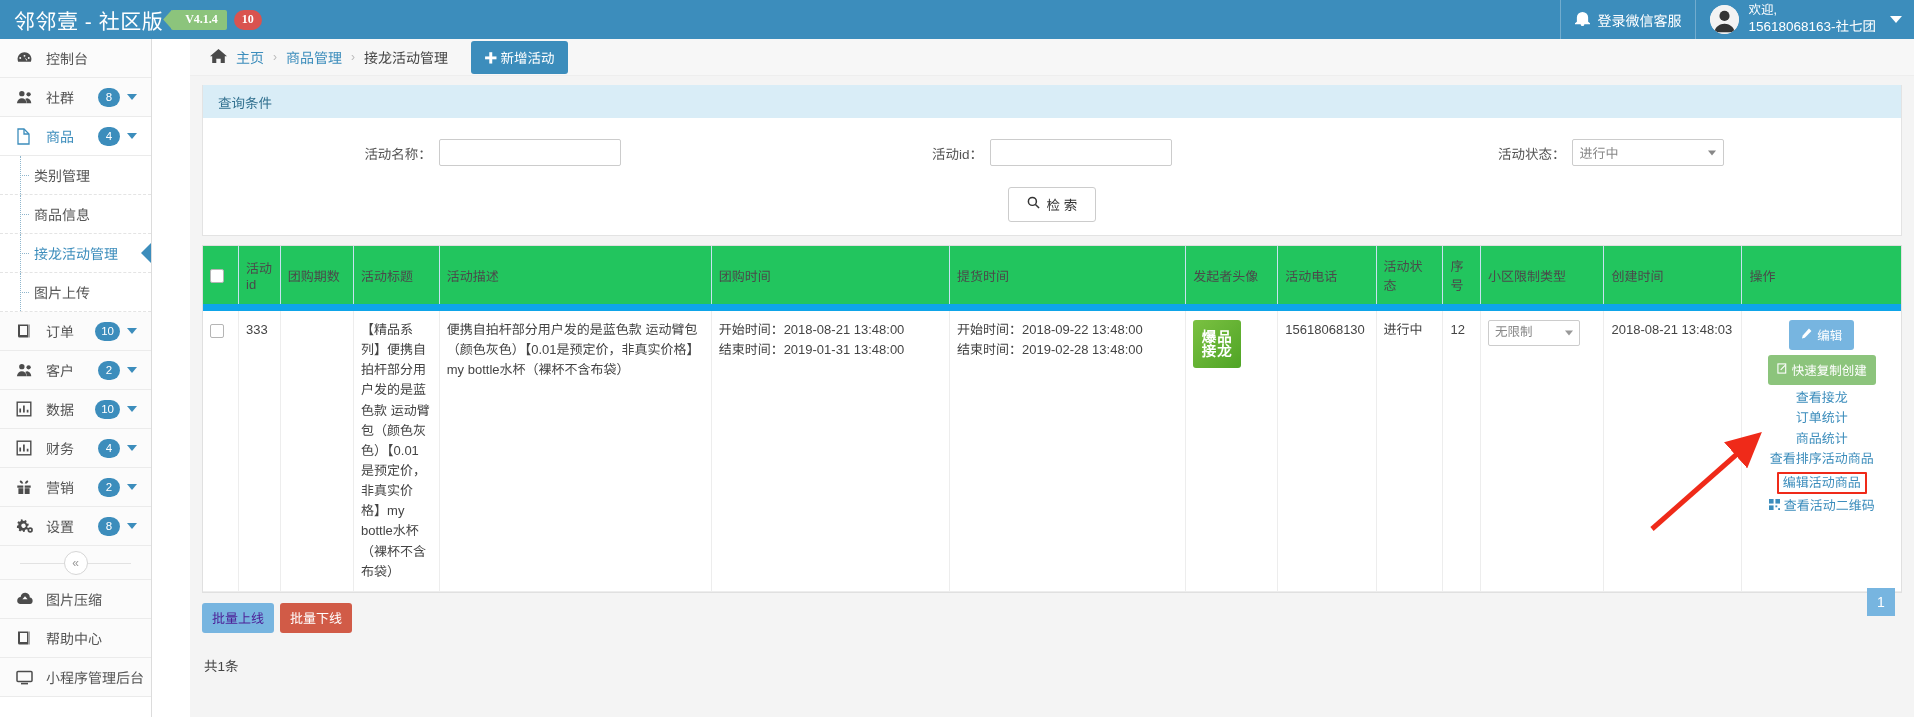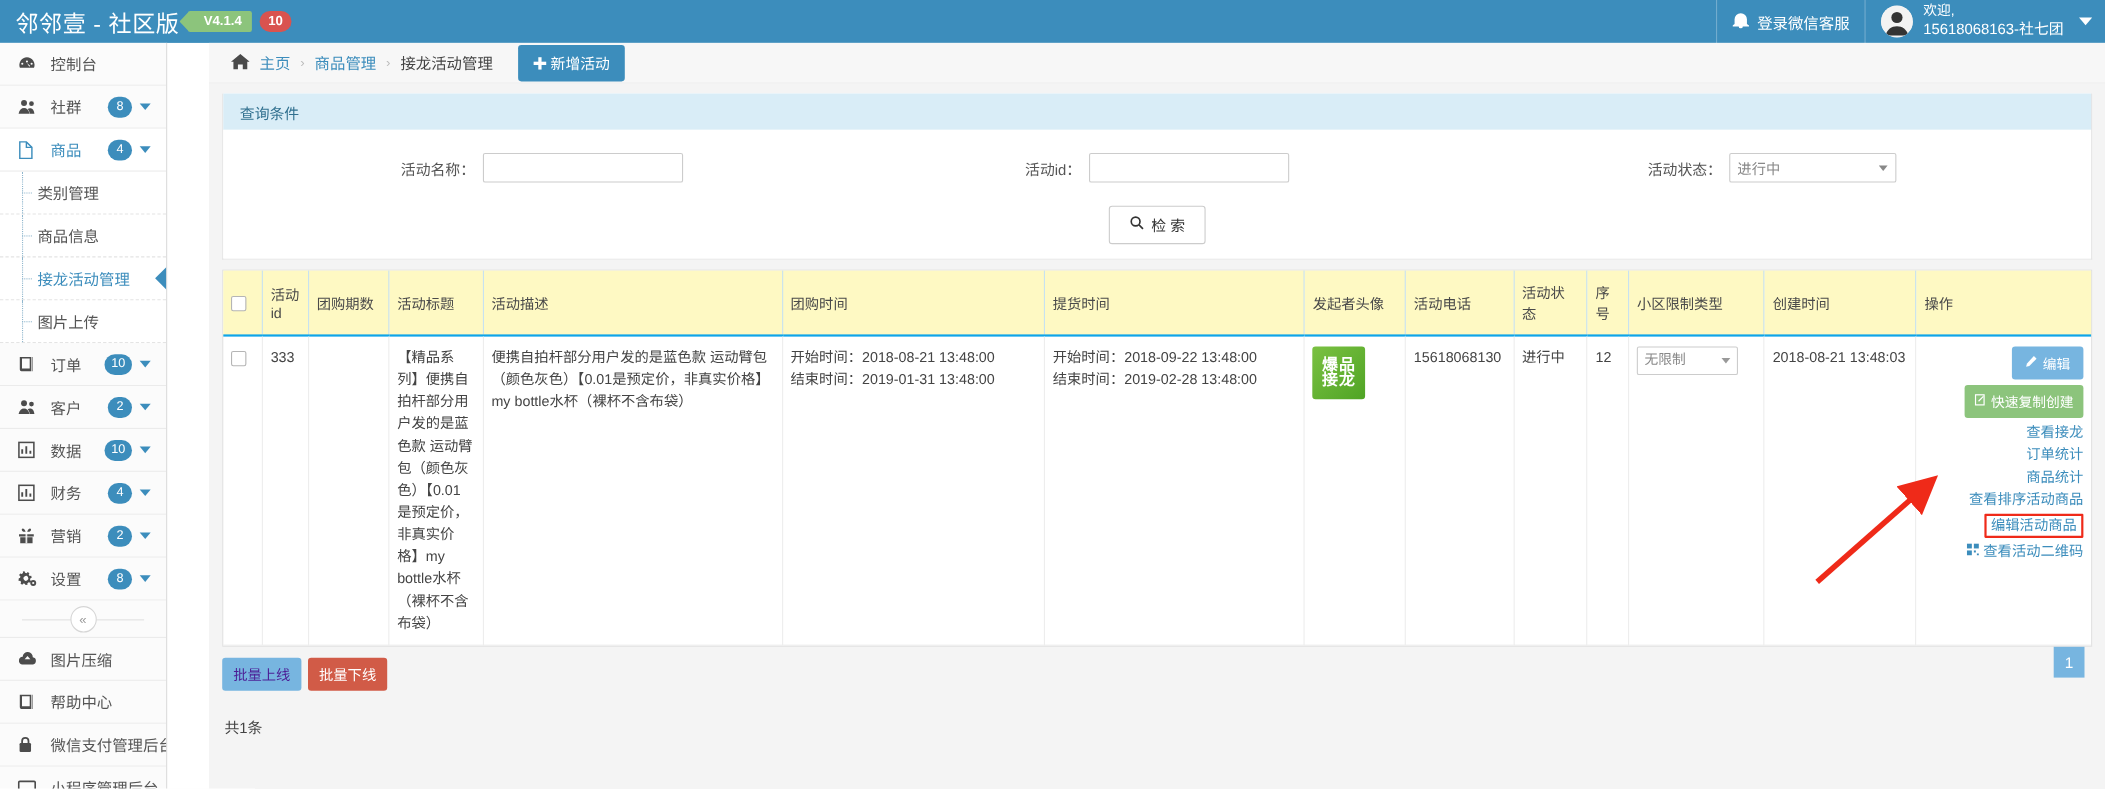--- a/index.html
+++ b/index.html
@@ -19,21 +19,21 @@
   .topbar {
     position: absolute; left: 0; top: 0; width: 1914px; height: 39px;
     background: #3c8dbc;
     display: flex; align-items: flex-end;
   }
   .brand {
     width: 190px; height: 39px; display: flex; align-items: center;
     padding-left: 14px; color: #fff; white-space: nowrap;
   }
   .brand-title { font-size: 21px; letter-spacing: .5px; }
-  .ver-wrap { position: relative; margin-left: 8px; display: flex; align-items: center; }
+  .ver-wrap { position: relative; margin-left: 8px; display: flex; align-items: center; font-family: Liberation Serif, serif; }
   .ver-badge {
     background: #8cc47c; color: #fff; font-size: 12px; font-weight: bold;
     padding: 2px 9px 3px 14px; position: relative; border-radius: 2px;
   }
   .ver-badge::before {
     content: ""; position: absolute; left: -8px; top: 0; bottom: 0; width: 9px;
     background: #8cc47c;
     clip-path: polygon(100% 0, 100% 100%, 0 50%);
   }
   .count-badge {
@@ -175,23 +175,23 @@
     border: 1px solid #ccc; background: #fff; border-radius: 3px; color: #333;
     font-size: 13.5px; padding: 6px 18px 7px; cursor: pointer;
     display: inline-flex; align-items: center; gap: 7px;
     font-family: "Liberation Sans", sans-serif;
   }
 
   
   .table-wrap { margin: 9px 12px 0; background: #fff; border: 1px solid #e0e0e0; }
   table.grid { width: 100%; border-collapse: collapse; table-layout: fixed; }
   table.grid th {
-    background: #fef9c3; color: #4a4a4a; font-weight: normal; font-size: 13px;
+    background: #22c55e; color: #4a4a4a; font-weight: normal; font-size: 13px;
     text-align: left; padding: 10px 7px; border-right: 1px solid #c7e2f0;
-    border-bottom: 2px solid #0ea5e9; vertical-align: middle;
+    border-bottom: 7px solid #0ea5e9; vertical-align: middle;
   }
   table.grid th:last-child { border-right: 0; }
   table.grid td {
     font-size: 13px; color: #444; padding: 9px 7px; vertical-align: top;
     border-right: 1px solid #ededed; border-bottom: 1px solid #ededed;
     line-height: 1.55; word-wrap: break-word;
   }
   table.grid td:last-child { border-right: 0; }
   .cb {
     width: 14px; height: 14px; border: 1px solid #b5b5b5; background: #fff;
@@ -207,21 +207,21 @@
   .row-select {
     width: 92px; height: 26px; border: 1px solid #ccc; border-radius: 2px;
     font-size: 12.5px; color: #888; background: #fff; position: relative;
     display: flex; align-items: center; padding: 0 6px; cursor: pointer;
   }
   .row-select .sel-caret {
     position: absolute; right: 6px; top: 50%; transform: translateY(-50%);
     width: 0; height: 0; border-left: 4px solid transparent;
     border-right: 4px solid transparent; border-top: 5px solid #999;
   }
-  .ops { display: flex; flex-direction: column; align-items: flex-end; gap: 2px; }
+  .ops { display: flex; flex-direction: column; align-items: center; gap: 2px; }
   .btn-edit {
     background: #77b5e0; color: #fff; border: none; border-radius: 3px;
     font-size: 12.5px; padding: 5px 12px 6px; cursor: pointer; margin-bottom: 3px;
     display: inline-flex; align-items: center; gap: 5px;
     font-family: "Liberation Sans", sans-serif;
   }
   .btn-copy {
     background: #8cc47c; color: #fff; border: none; border-radius: 3px;
     font-size: 12.5px; padding: 5px 9px 6px; cursor: pointer; margin-bottom: 2px;
     display: inline-flex; align-items: center; gap: 4px;
@@ -447,29 +447,20 @@
     <div class="menu-item">
       <span class="mi-icon">
         <svg width="16" height="16" viewBox="0 0 16 16" fill="currentColor">
             <path d="M2 1.5h10.5v13H3.5A1.5 1.5 0 0 1 2 13zM4 3v9h7V3z"></path>
             <path d="M13.2 1.5h.8v13h-.8z" opacity=".6"></path>
           </svg>
       </span>
       <span class="mi-label">帮助中心</span>
     </div>
 
-    <div class="menu-item">
-      <span class="mi-icon">
-        <svg width="14" height="16" viewBox="0 0 14 16" fill="currentColor">
-            <path d="M3.3 6.5V4.6a3.7 3.7 0 1 1 7.4 0v1.9h-1.6V4.6a2.1 2.1 0 1 0-4.2 0v1.9z"></path>
-            <rect x="1.8" y="6.4" width="10.4" height="8.2" rx="1.1"></rect>
-          </svg>
-      </span>
-      <span class="mi-label">微信支付管理后台</span>
-    </div>
 
     <div class="menu-item">
       <span class="mi-icon">
         <svg width="17" height="15" viewBox="0 0 17 15" fill="none" stroke="currentColor" stroke-width="1.5">
             <rect x="1" y="1.4" width="15" height="10" rx="1"></rect>
             <path d="M5 13.6h7" stroke-width="1.6"></path>
           </svg>
       </span>
       <span class="mi-label">小程序管理后台</span>
     </div>

